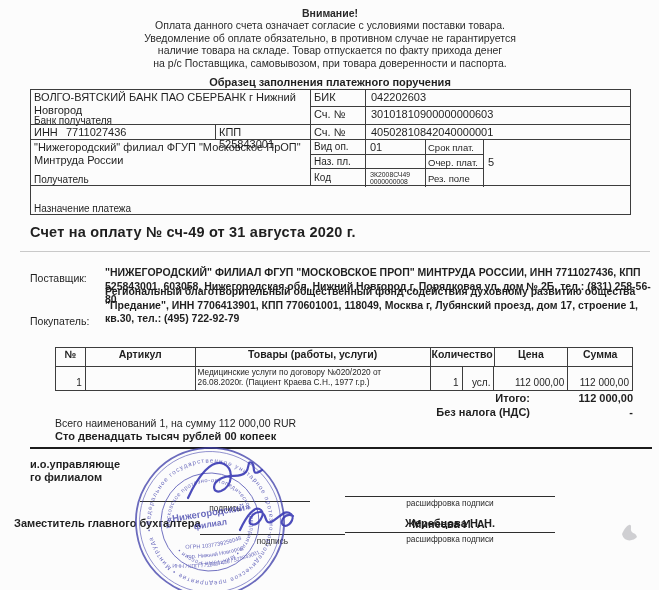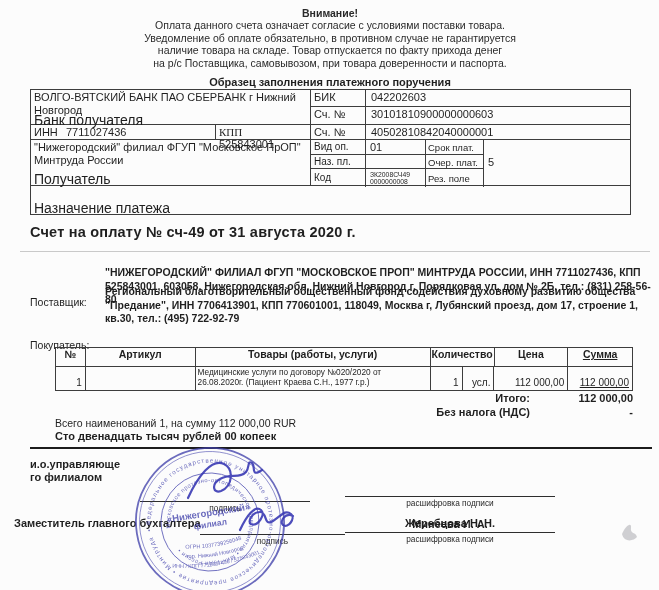--- a/index.html
+++ b/index.html
@@ -28,46 +28,46 @@
   .br{border-right:1px solid var(--border);}
   .bb{border-bottom:1px solid var(--border);}
   .pcell{padding:1px 3px;}
   .leftcol{width:280px;display:flex;flex-direction:column;justify-content:space-between;}
   .pcol{flex:1;display:flex;flex-direction:column;}
   .psub{display:flex;}
   .plab{width:55px;padding:1px 3px;}
   .plab2{width:58px;padding:2px 2px 0;font-size:9.5px;}
   .pvs{width:60px;padding:1px 4px;}
   .pval{flex:1;padding:1px 5px;}
-  .mini{font-size:14px;line-height:9px;}
+  .mini{font-size:10px;line-height:9px;}
   .tinycode{font-size:6.8px;line-height:7.4px;padding-top:2px;}
   .lab-sp{display:inline-block;width:32px;}
-  .lab-sp2{display:inline-block;width:50px;font-family:Liberation Serif, serif;}
+  .lab-sp2{display:inline-block;width:50px;}
 
   
   .inv-title{left:30px;top:224px;font-size:14.5px;font-weight:bold;letter-spacing:.2px;}
   .title-rule{left:20px;top:251px;width:630px;height:1px;background:#c9c9c9;}
 
   
-  .party-label{left:30px;width:72px;font-size:10.5px;margin-top:24px;}
+  .party-label{left:30px;width:72px;font-size:10.5px;}
   .party-value{left:105px;width:547px;font-size:10.5px;font-weight:bold;line-height:13.6px;}
 
   
   .gtable{left:55px;top:347px;width:578px;border:1.3px solid var(--border);}
   .ghead{display:flex;height:19px;font-weight:bold;font-size:10.5px;align-items:center;text-align:center;border-bottom:1px solid var(--border);}
   .gdata{display:flex;height:23px;}
   .gc{height:100%;}
   .c-num{width:30px;}
   .c-art{width:110px;}
   .c-name{width:236px;}
   .c-qty{width:64px;}
   .c-qty1{width:32px;}
   .c-qty2{width:32px;}
   .c-price{width:74px;}
-  .c-sum{width:64px;text-decoration:underline;}
+  .c-sum{width:64px;}
   .gdata .gc{display:flex;align-items:flex-end;justify-content:flex-end;font-size:10px;padding:0 3px 2px 0;}
   .gdata .c-name{align-items:flex-start;justify-content:flex-start;font-size:8.3px;line-height:9.6px;padding:1px 2px;text-align:left;}
 
   
   .totals{left:380px;top:391px;width:253px;font-weight:bold;font-size:11px;}
   .trow{display:flex;line-height:14px;}
   .tlabel{flex:1;text-align:right;}
   .tval{width:103px;text-align:right;}
 
   .count-line{left:55px;top:417px;font-size:10.5px;}

